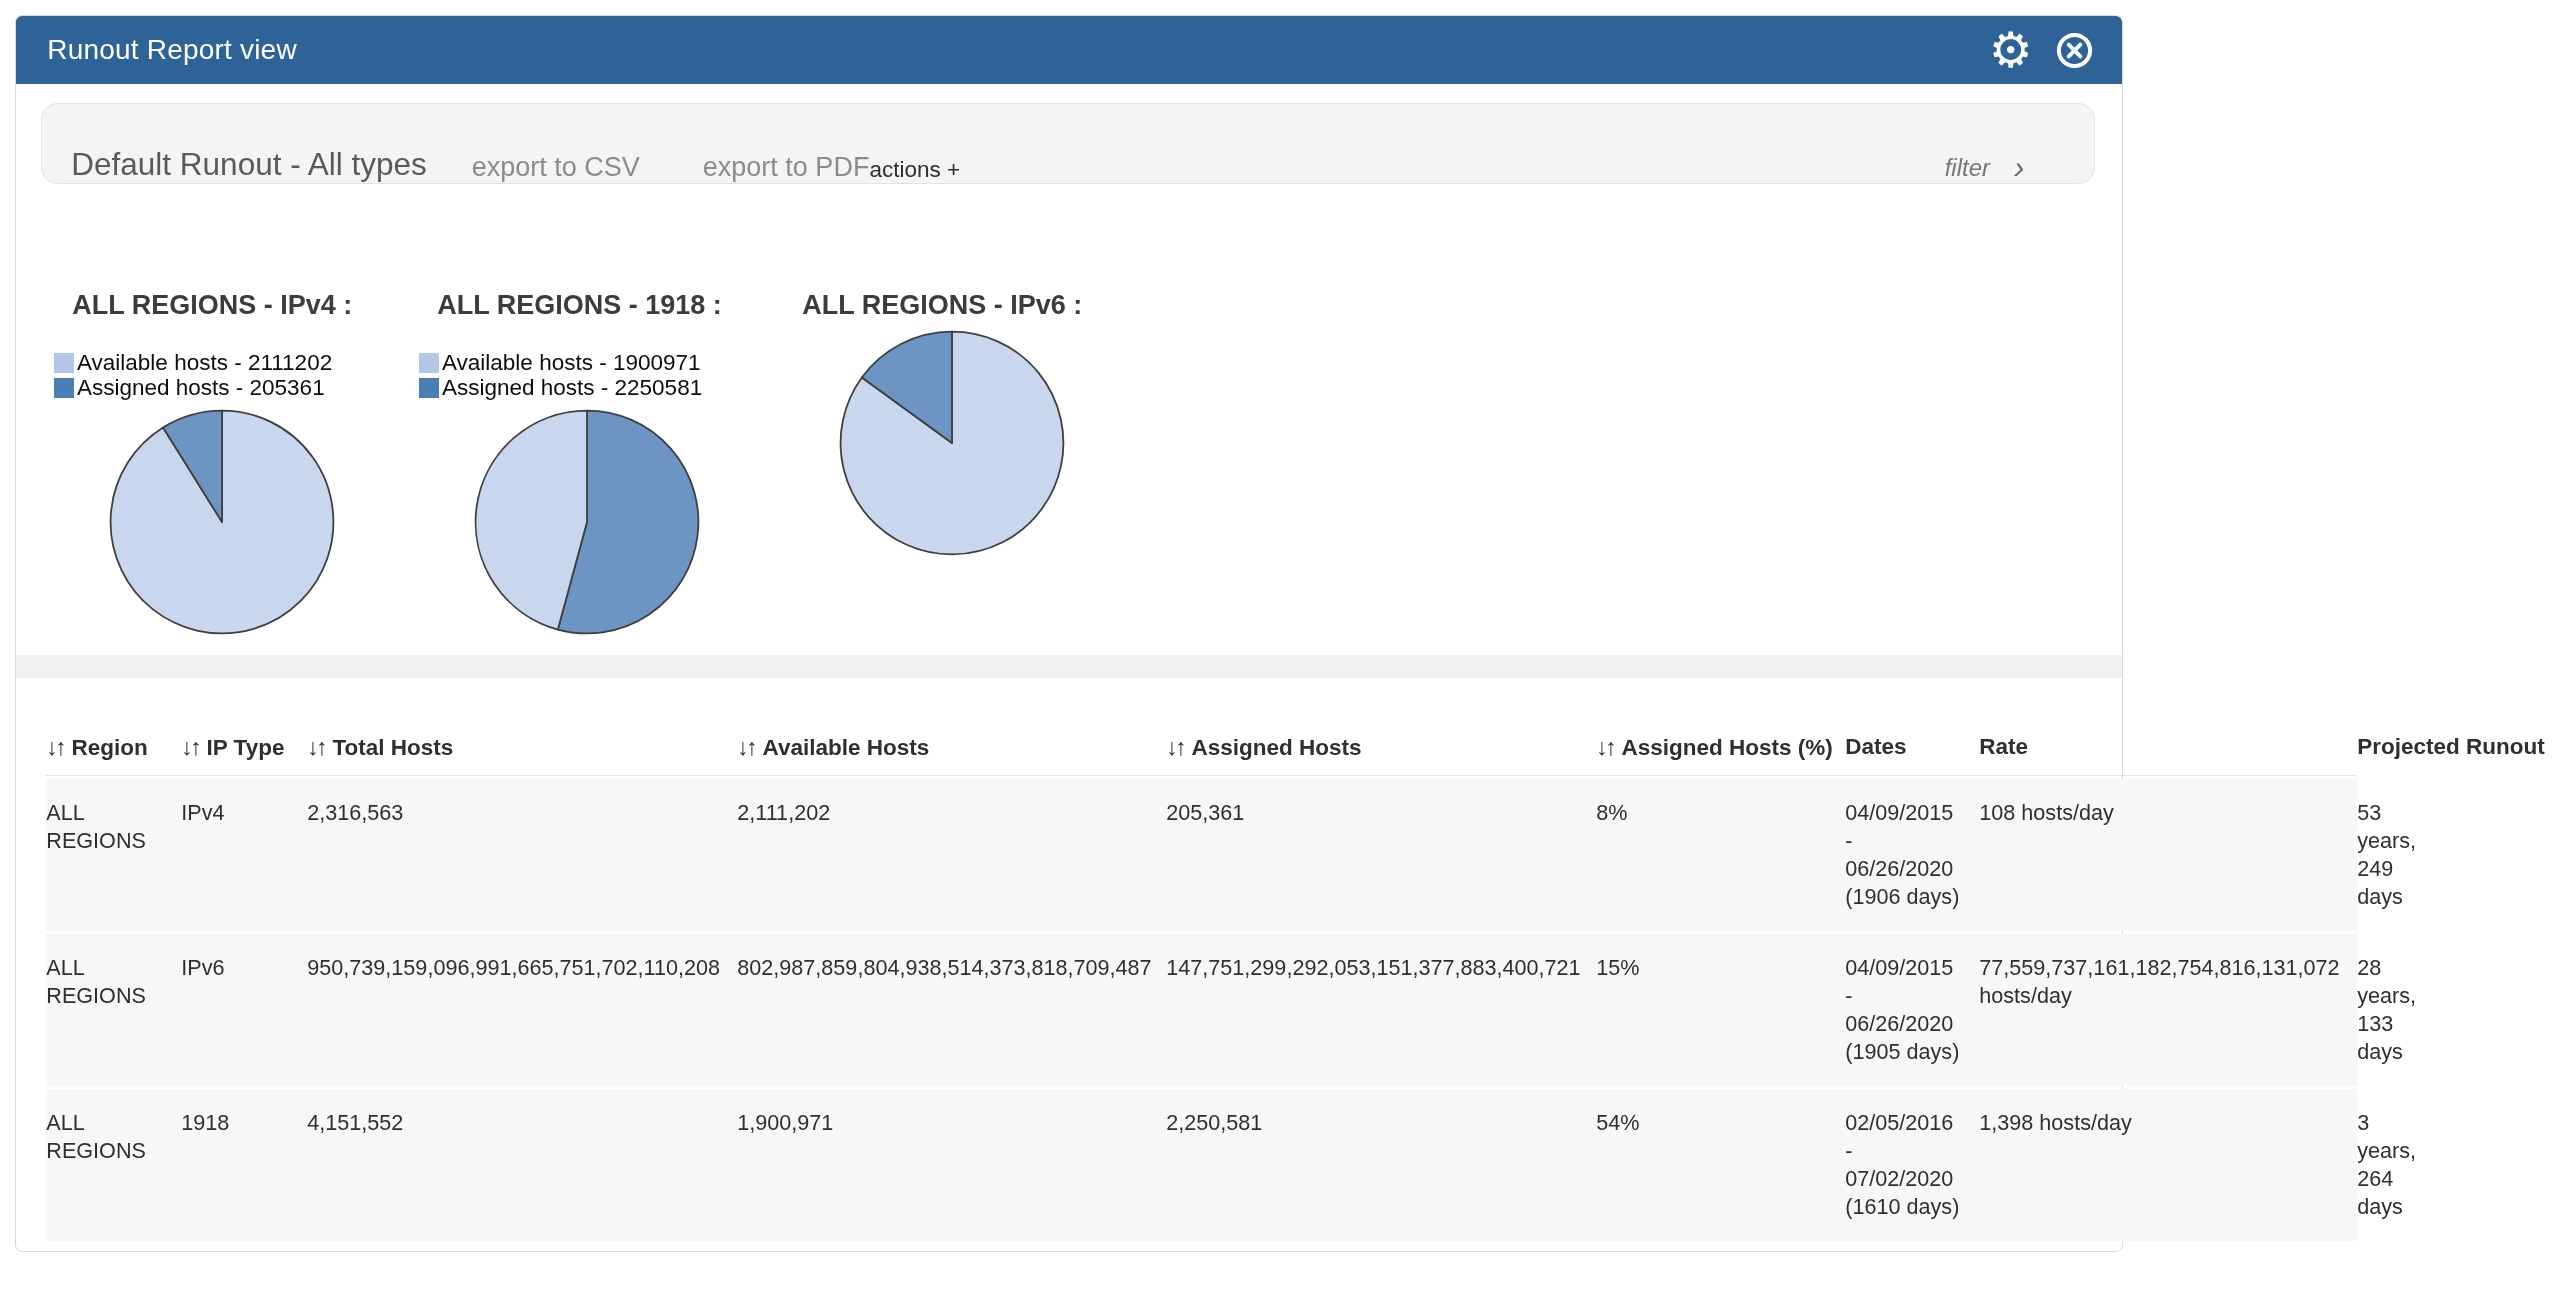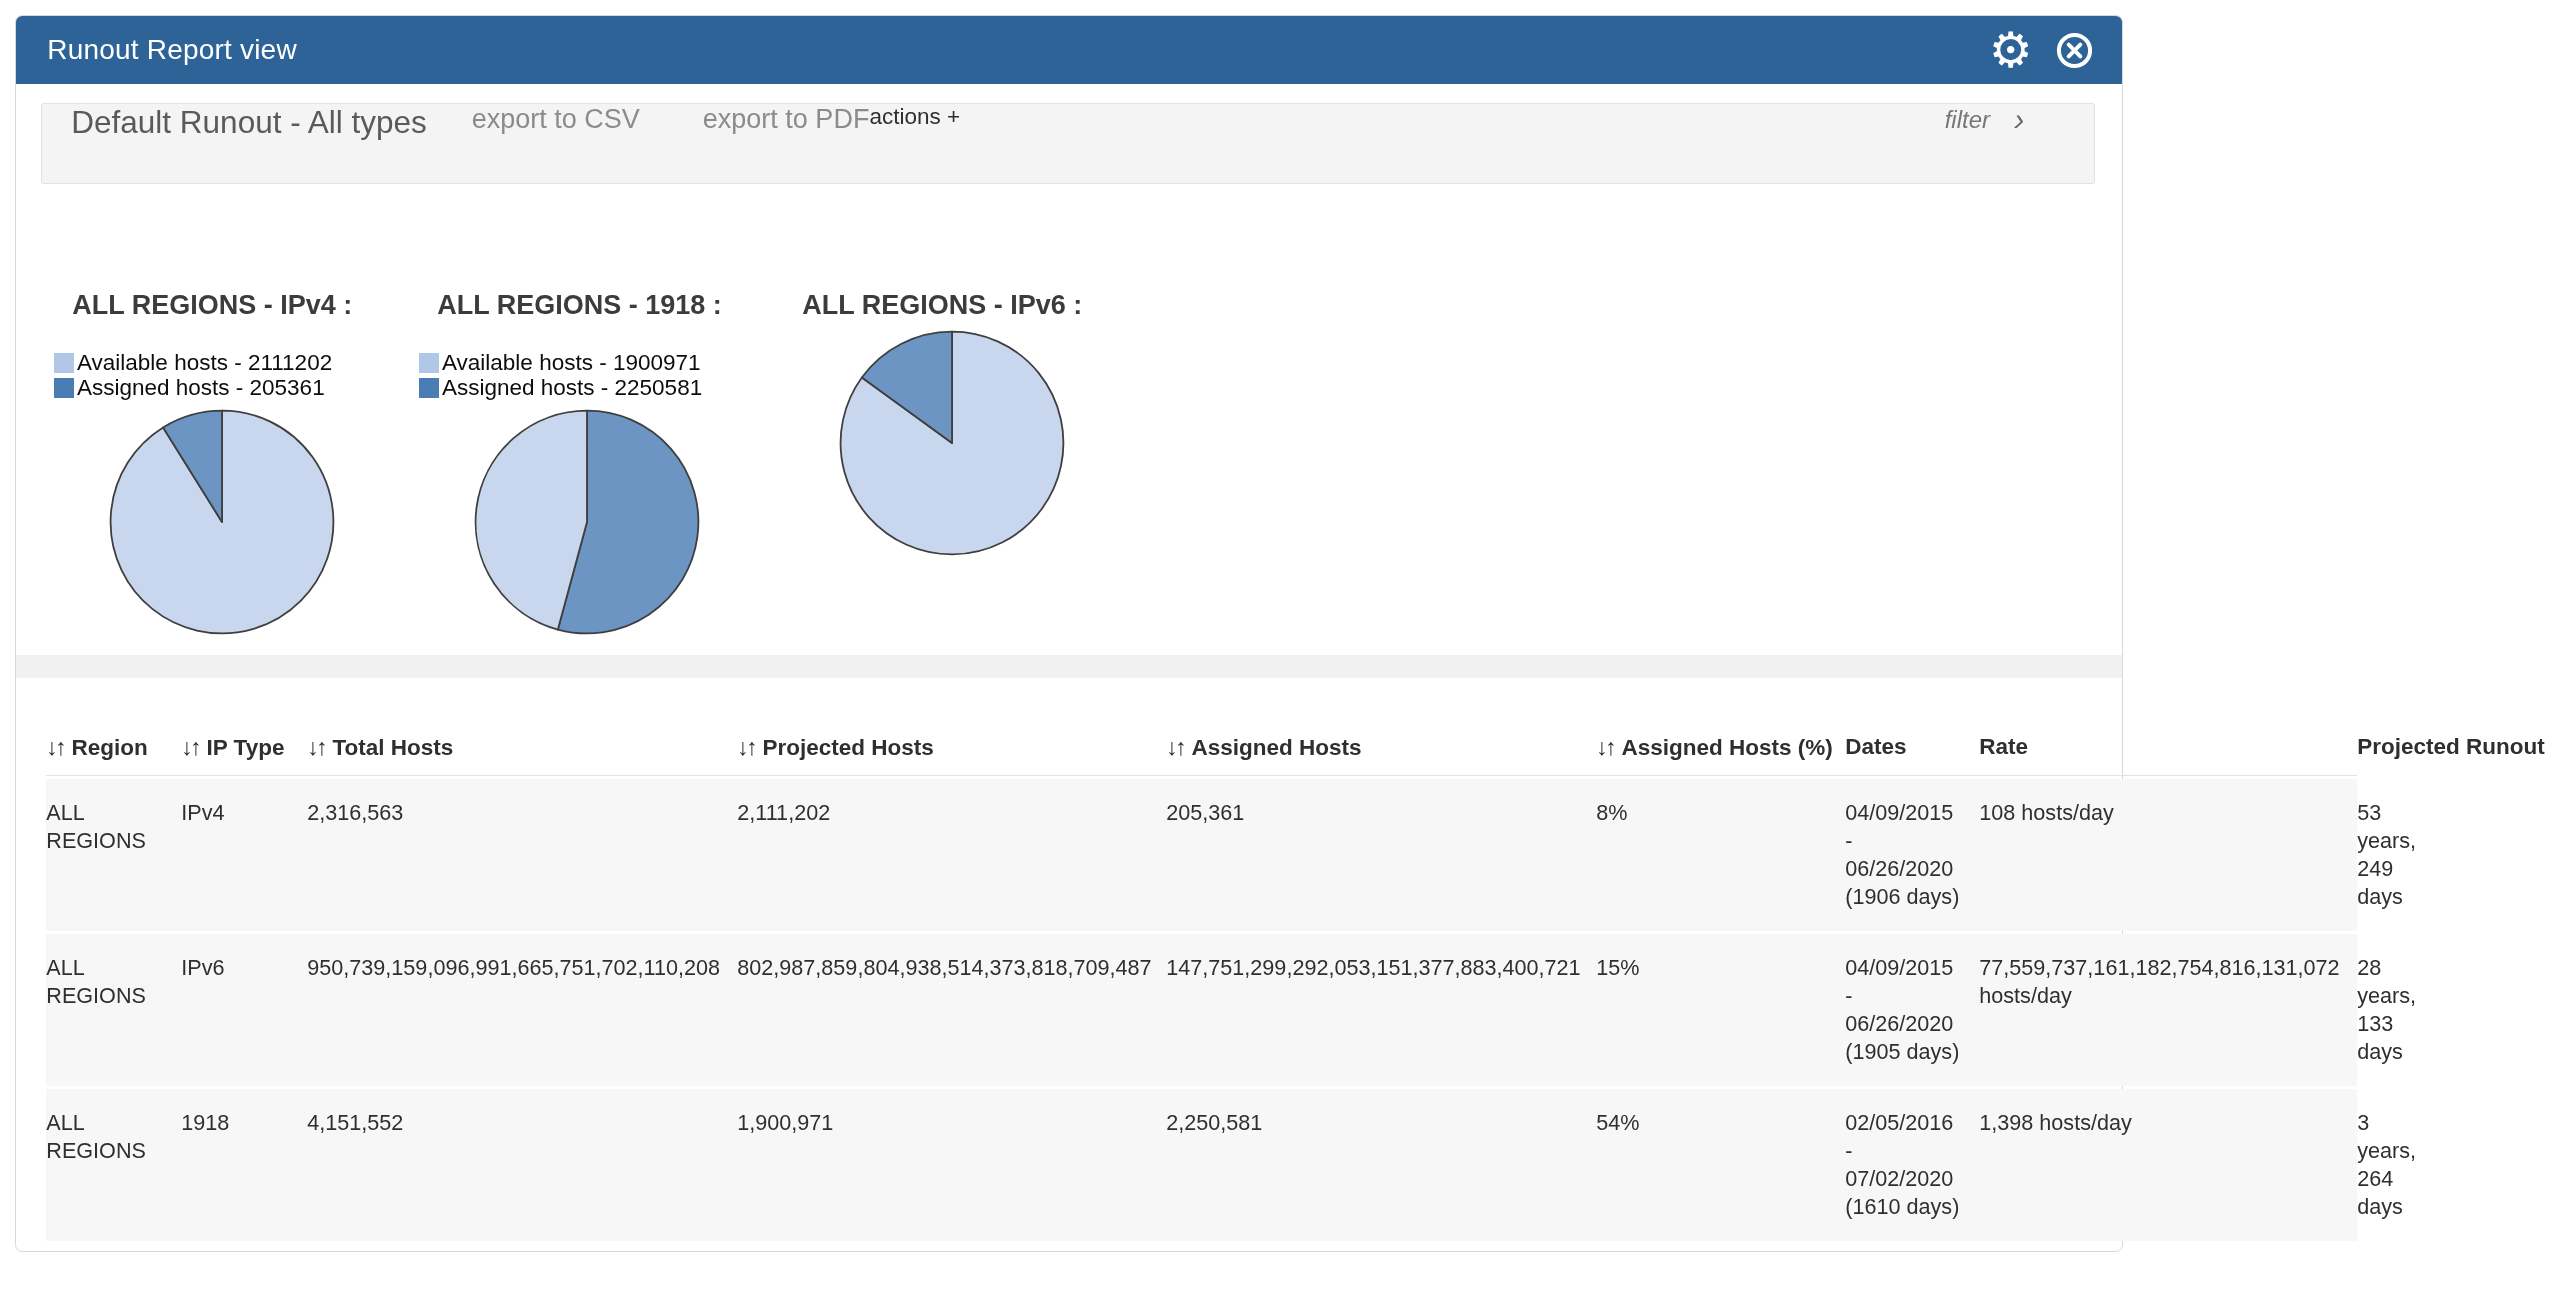--- a/index.html
+++ b/index.html
@@ -18,22 +18,22 @@
     border-radius:6.3px 6.3px 0 0;
     display:flex; align-items:center; padding:0 27px 0 31px;
   }
   .titlebar-title { color:#fff; font-size:28px; letter-spacing:0.2px; }
   .titlebar-icons { margin-left:auto; display:flex; align-items:center; gap:21.6px; }
   .gear { color:#fff; font-size:49px; line-height:1; cursor:pointer; }
   .closebtn { display:flex; cursor:pointer; }
   
   .toolbar {
     margin:19px 27px 0 25px; height:81px;
-    background:#f4f4f4; border:0.9px solid #e2e2e2; border-radius:3px;
-    display:flex; align-items:flex-start; padding:0 70px 0 29px;
+    background:#f4f4f4; border:0.9px solid #e2e2e2; border-radius:17px;
+    display:flex; align-items:flex-end; padding:0 70px 0 29px;
   }
   .toolbar-title { font-size:31.5px; color:#5a5a5a; }
   .toolbar-link { font-size:27px; color:#8b8b8b; cursor:pointer; }
   .link-csv { margin-left:45px; }
   .link-pdf { margin-left:63px; }
   .toolbar-actions { font-size:22.5px; color:#2f2f2f; cursor:pointer; }
   .toolbar-filter { margin-left:auto; font-size:24px; color:#777; cursor:pointer; display:flex; align-items:center; gap:24px;font-style:italic; }
   .filter-chevron { font-size:31px; line-height:1; color:#666; }
   
   .charts { display:flex; margin:106px 0 0 38px; }
@@ -150,21 +150,21 @@
           <col style="width: 249px;">
           <col style="width: 134px;">
           <col style="width: 378px;">
           <col>
         </colgroup>
       <thead>
           <tr>
             <th class="sortable "><span class="sort-glyph">↓↑</span><span>Region</span></th>
             <th class="sortable "><span class="sort-glyph">↓↑</span><span>IP Type</span></th>
             <th class="sortable "><span class="sort-glyph">↓↑</span><span>Total Hosts</span></th>
-            <th class="sortable "><span class="sort-glyph">↓↑</span><span>Projected Hosts</span></th>
+            <th class="sortable "><span class="sort-glyph">↓↑</span><span>Available Hosts</span></th>
             <th class="sortable "><span class="sort-glyph">↓↑</span><span>Assigned Hosts</span></th>
             <th class="sortable "><span class="sort-glyph">↓↑</span><span>Assigned Hosts (%)</span></th>
             <th class=""><span>Dates</span></th>
             <th class=""><span>Rate</span></th>
             <th class="right"><span>Projected Runout</span></th>
           </tr>
         </thead>
       <tbody>
           <tr>
             <td class="">ALL REGIONS</td>

